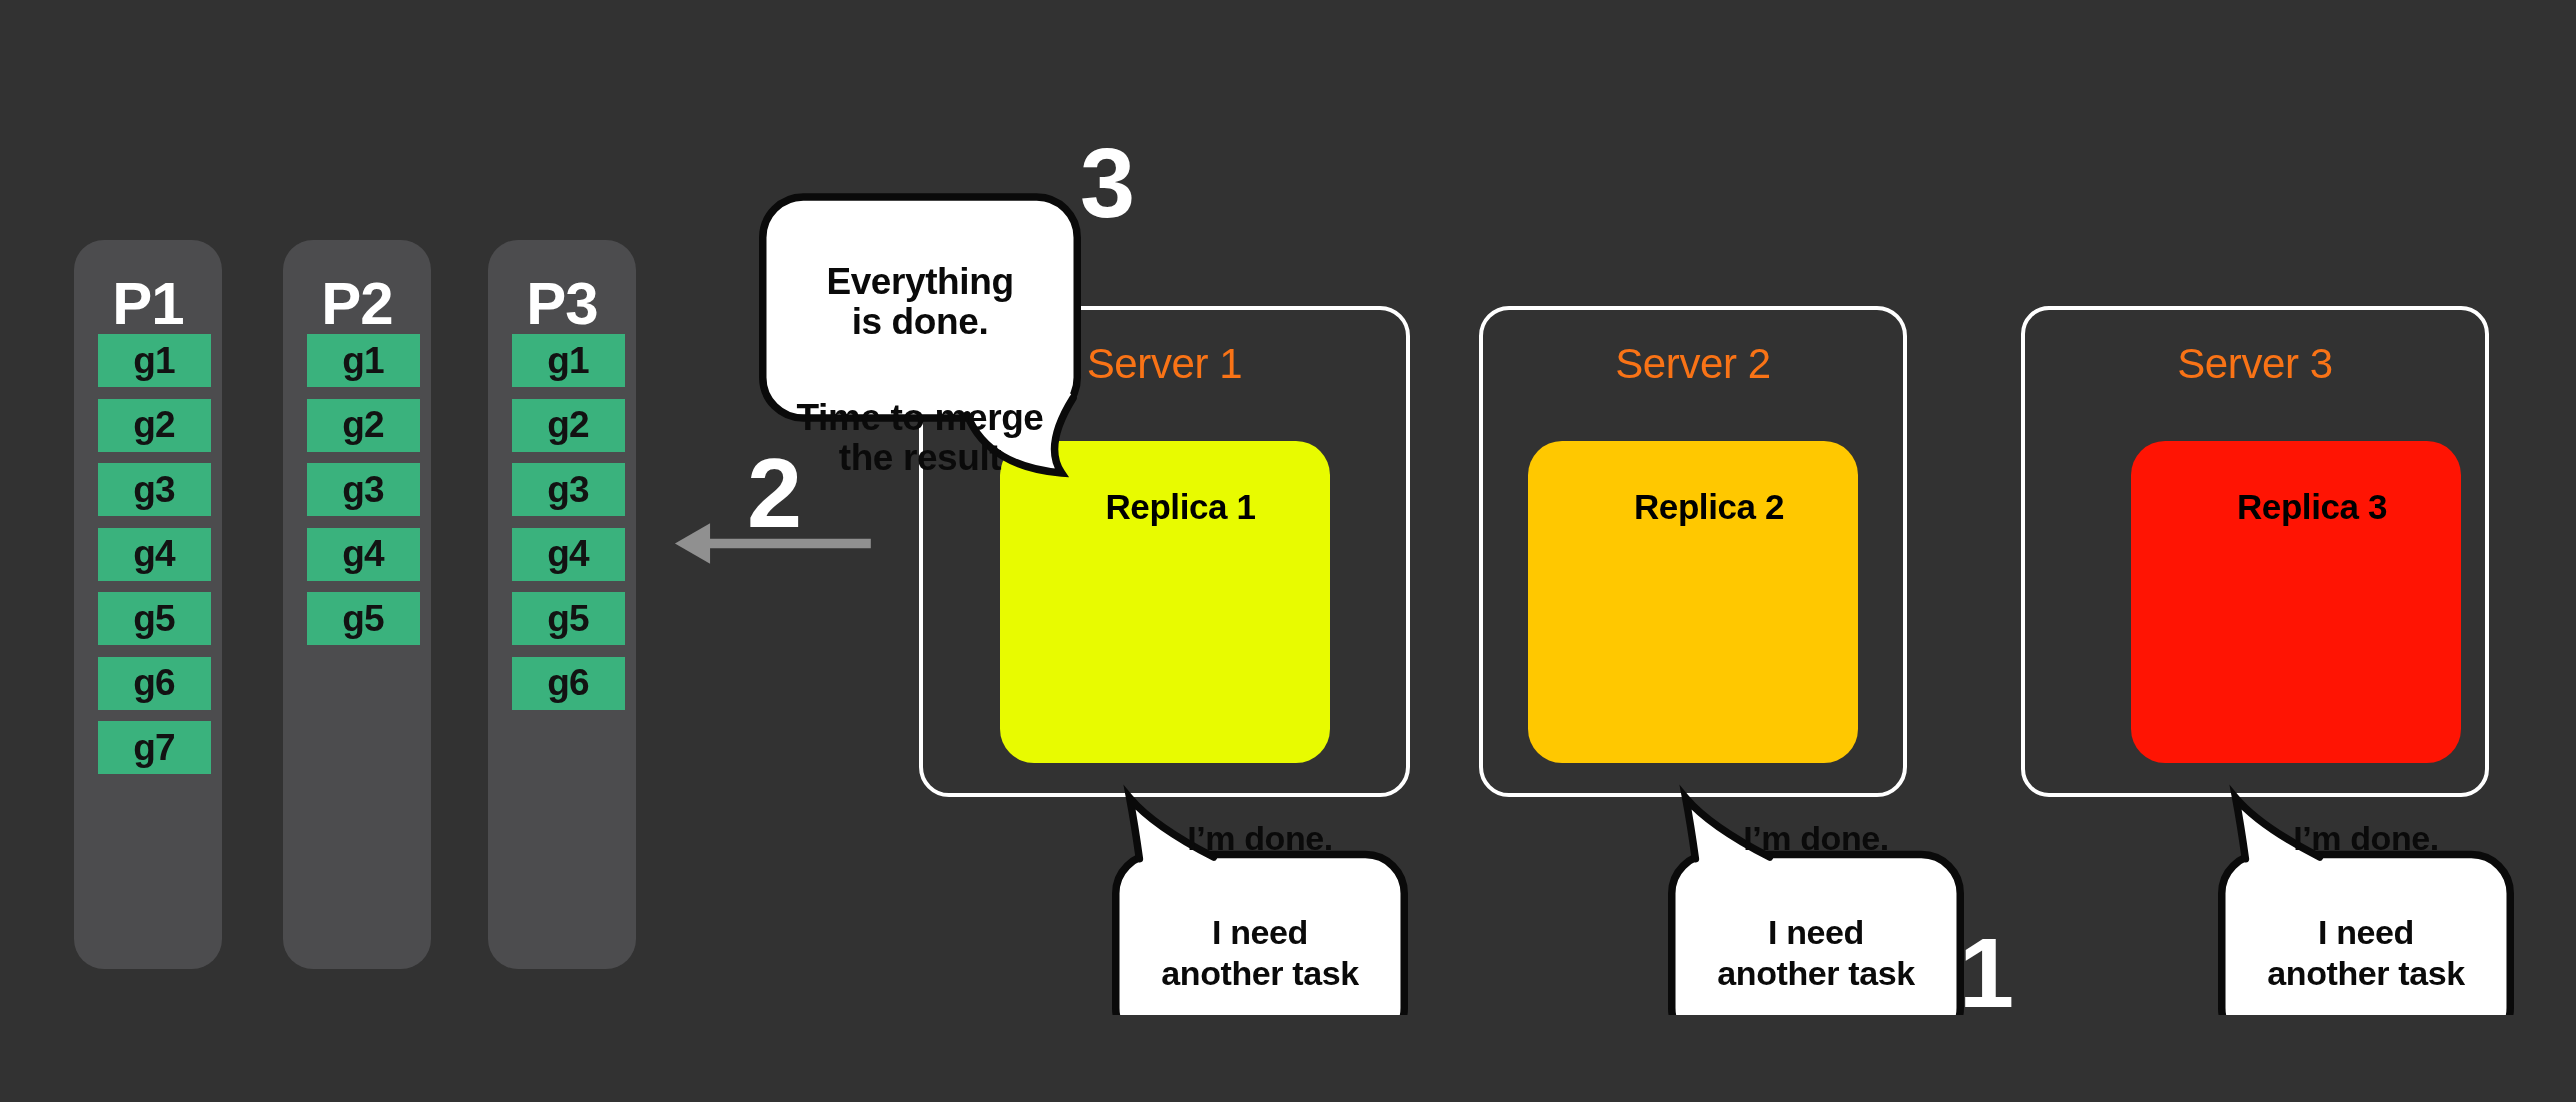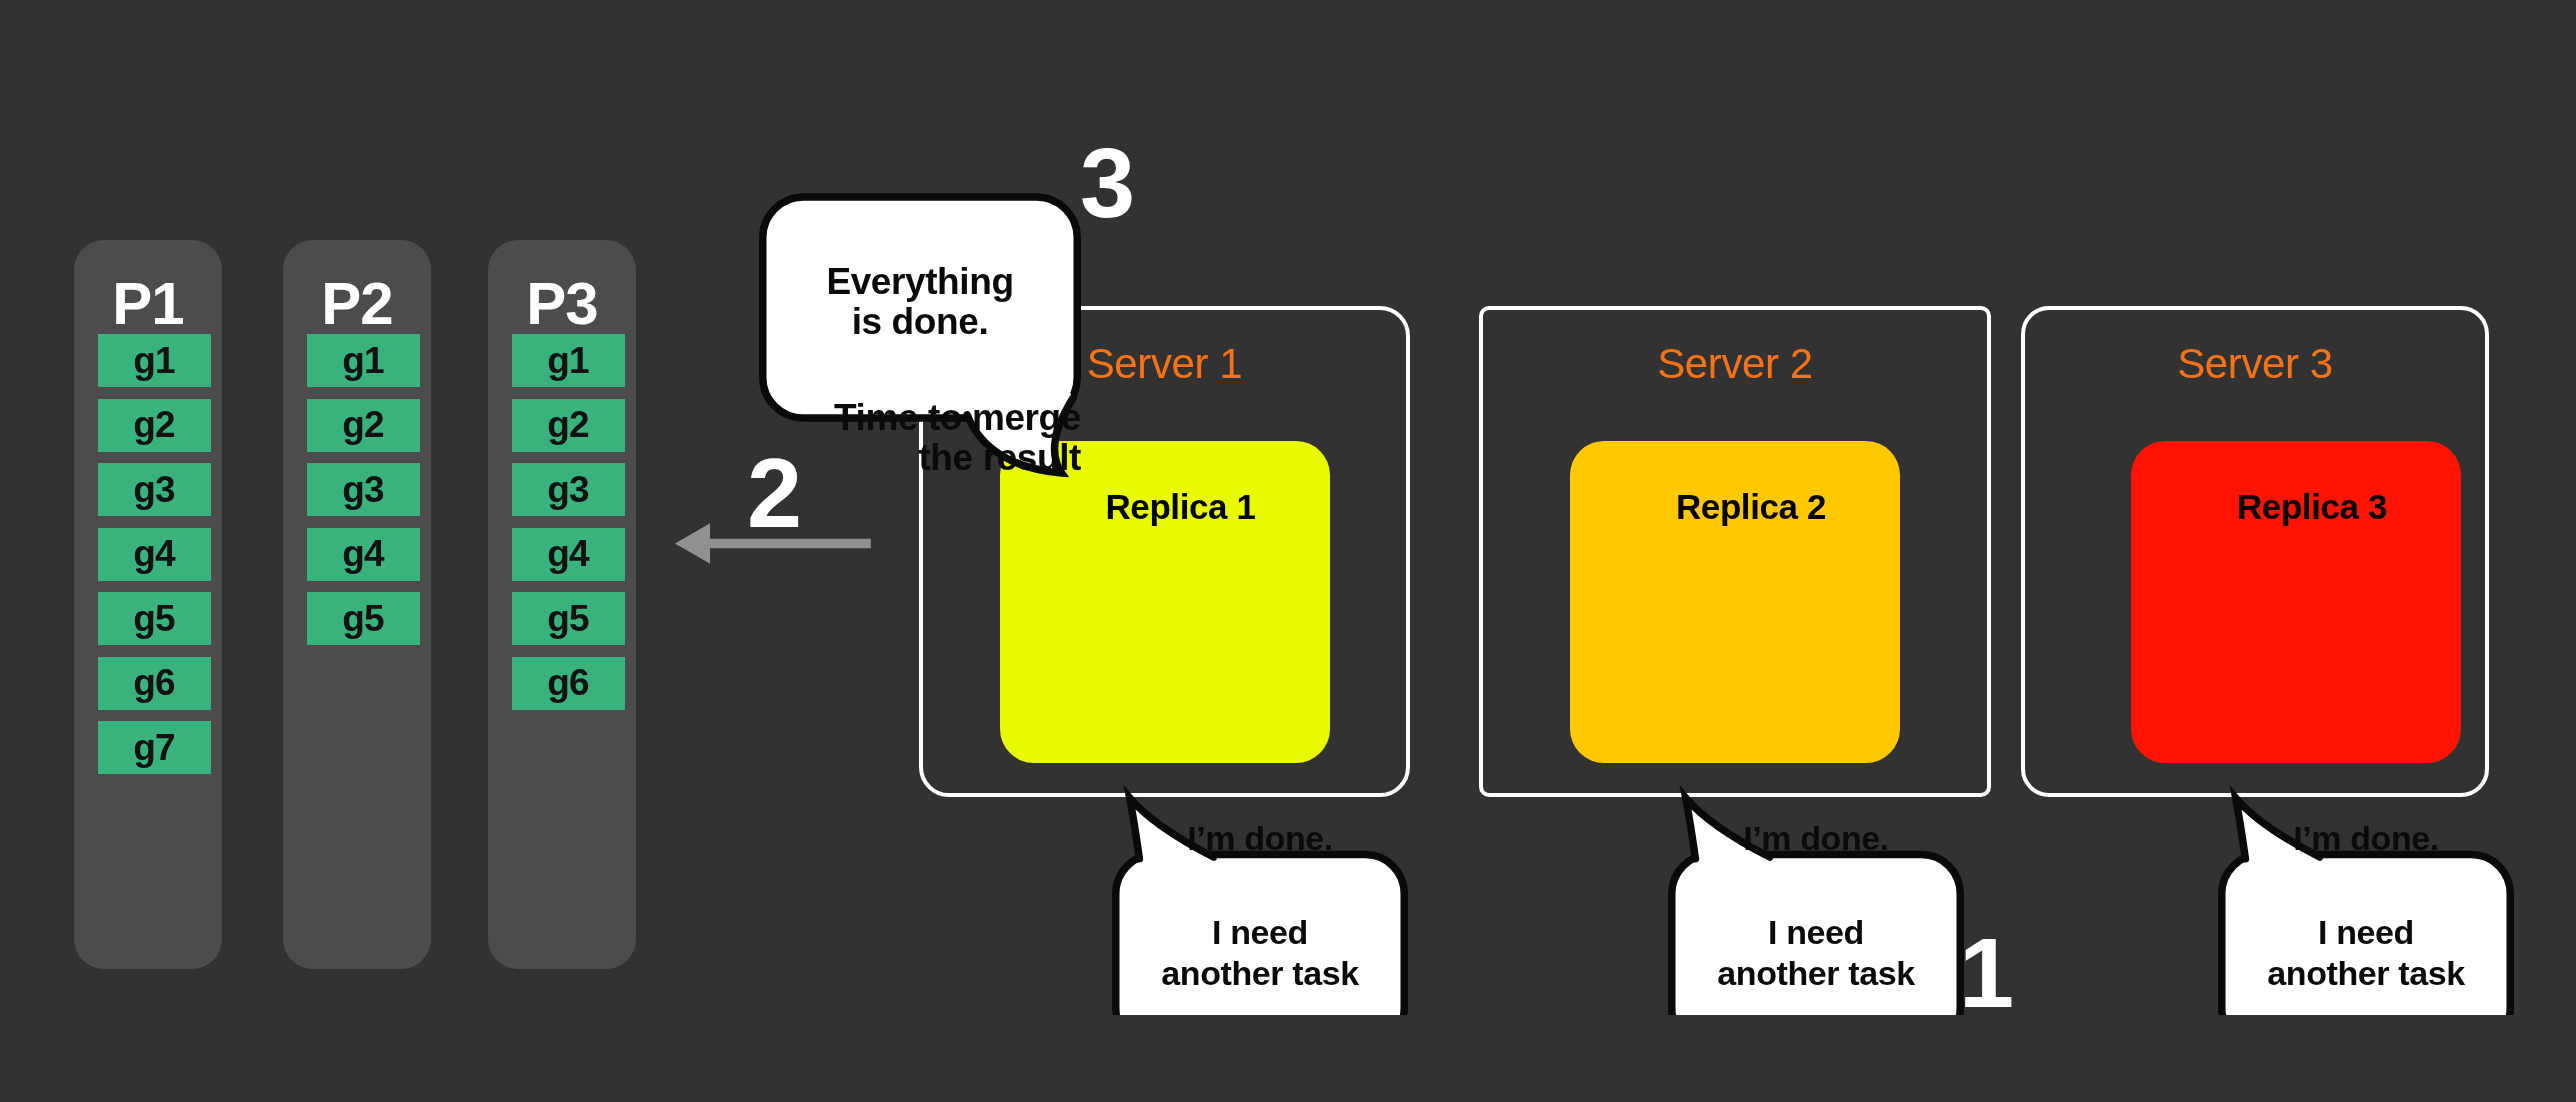--- a/index.html
+++ b/index.html
@@ -25,21 +25,21 @@
   
   .arrow-svg{position:absolute;left:664px;top:511px;}
 
   
   .bubble{position:absolute;}
   .bubble svg{position:absolute;left:0;top:0;display:block;}
   .bubble-text{position:absolute;left:0;width:100%;text-align:center;color:#0A0A0A;font-weight:700;
                white-space:pre-line;letter-spacing:-0.4px;z-index:2;}
   .merge-bubble{left:759px;top:193px;width:322px;height:305px;}
   .merge-bubble .bubble-text{top:28px;font-size:37px;line-height:1.1;}
-  .merge-bubble .stanza-gap{margin-top:14px;text-align:right;}
+  .merge-bubble .stanza-gap{margin-top:14px;}
   .done-bubble{width:296px;height:270px;}
   .done-bubble .bubble-text{top:32px;font-size:34px;line-height:1.22;}
   .done-bubble .stanza-gap{margin-top:10.6px;}
   .done-1{left:1112px;top:745px;}
   .done-2{left:1668px;top:745px;}
   .done-3{left:2218px;top:745px;}
 </style>
 </head>
 <body>
 
@@ -90,21 +90,21 @@
   <div class="step-number" style="left:1080px;top:133px;">3</div>
   <div class="step-number" style="left:1959px;top:923px;">1</div>
 
   <section class="server" style="left:919px;width:491px;">
     <div class="server-title">Server 1</div>
     <div class="replica" style="background-color: rgb(232, 251, 0);">
       <div class="replica-title">Replica 1</div>
     </div>
   </section>
 
-  <section class="server" style="left:1479px;width:512px;border-radius:10px;">
+  <section class="server" style="left:1479px;width:428px;">
     <div class="server-title">Server 2</div>
     <div class="replica" style="background-color: rgb(255, 200, 0);">
       <div class="replica-title">Replica 2</div>
     </div>
   </section>
 
   <section class="server" style="left:2021px;width:468px;border-radius:28px;">
     <div class="server-title">Server 3</div>
     <div class="replica" style="background-color: rgb(255, 20, 3); margin-left: 41px;">
       <div class="replica-title">Replica 3</div>

